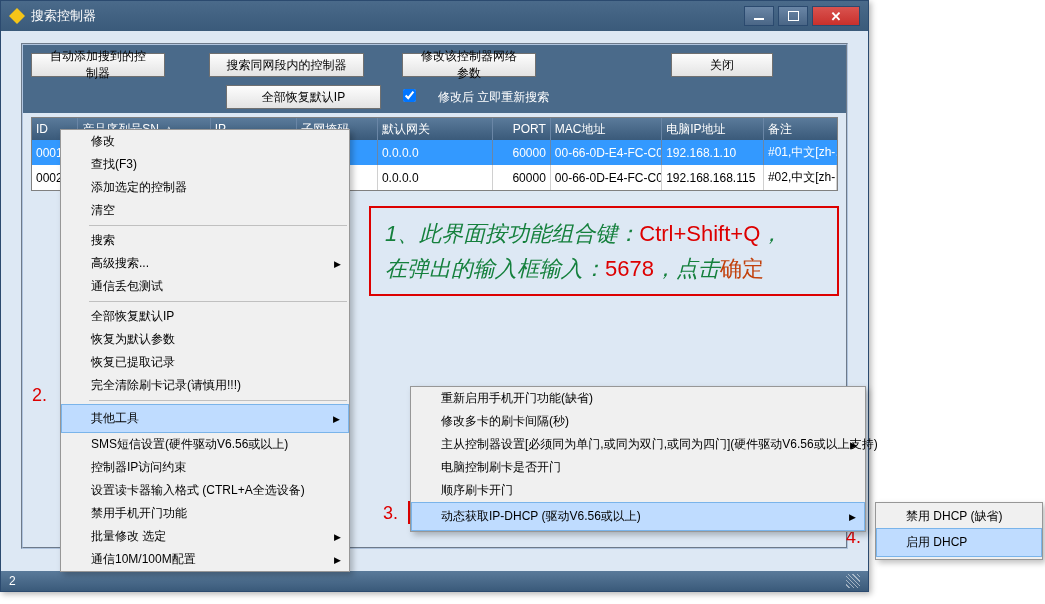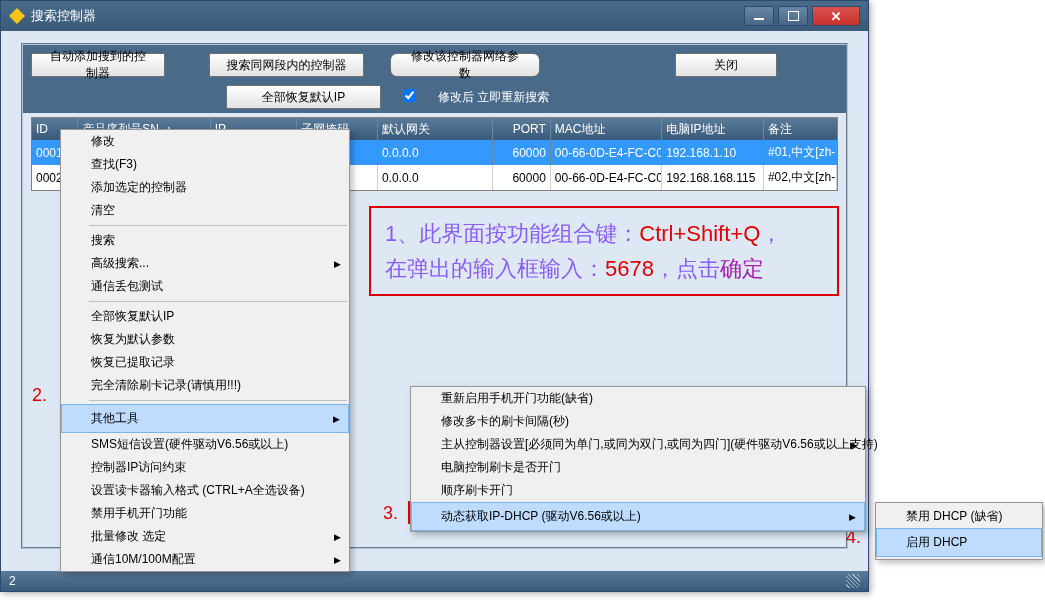--- a/index.html
+++ b/index.html
@@ -17,21 +17,21 @@
 .win-btn.min::before { content: ""; width: 10px; height: 2px; background: #fff; margin-top: 6px; }
 .win-btn.max::before { content: ""; width: 9px; height: 8px; border: 1px solid #fff; }
 
 .content { padding: 12px 20px; }
 
 .btn-row { display: flex; gap: 14px; align-items: center; margin-bottom: 8px; }
 .btn-row.row2 { margin-left: 195px; gap: 22px; }
 .std-btn { height: 24px; padding: 0 16px; background: linear-gradient(#fdfdfd, #e3e3e3); border: 1px solid #707070; font-size: 12px; cursor: pointer; display: flex; align-items: center; }
 .std-btn.b1 { width: 134px; justify-content: center; }
 .std-btn.b2 { width: 155px; justify-content: center; }
-.std-btn.b3 { width: 150px; justify-content: center; margin-left: 12px; border-radius: 7px; }
+.std-btn.b3 { width: 134px; justify-content: center; margin-left: 24px; }
 .std-btn.b4 { width: 102px; justify-content: center; margin-left: 121px; }
 .std-btn.b5 { width: 155px; justify-content: center; }
 .checkbox-row { display: flex; align-items: flex-start; gap: 22px; font-size: 12px; color: #fff; }
 .checkbox-row input { width: 13px; height: 13px; }
 
 
 .grid { margin-top: 6px; border: 1px solid #808080; background: #fff; position: relative; }
 .grid-head { display: flex; background: linear-gradient(#5a7a9a, #3a5a7a); color: #fff; font-size: 12px; height: 22px; }
 .grid-head .col, .grid-row .col { border-right: 1px solid #6a86a6; display: flex; align-items: center; padding: 0 4px; overflow: hidden; white-space: nowrap; }
 .grid-head .col.sortable::after { content: "△"; margin-left: 6px; font-size: 10px; }
@@ -58,22 +58,22 @@
 
 .ctx-menu { left: 60px; top: 129px; width: 290px; }
 .submenu.s1 { left: 410px; top: 386px; width: 456px; }
 .submenu.s2 { left: 875px; top: 502px; width: 168px; padding: 2px 0; }
 
 
 .anno-box { position: absolute; border: 2px solid #d00; }
 .anno-text { position: absolute; color: #d00; font-size: 18px; font-weight: normal; }
 .anno-instruction { position: absolute; border: 2px solid #d00; background: rgba(255,255,255,0); font-size: 22px; padding: 8px 14px; line-height: 1.6; }
 .anno-instruction .code { color: #d00; }
-.anno-instruction .ok { color: #a21caf; }
-.anno-instruction span.black { color: #8b5cf6; }
+.anno-instruction .ok { color: #c2410c; }
+.anno-instruction span.black { color: #15803d; font-style: italic; }
 
 .statusbar { position: absolute; bottom: 0; left: 0; right: 0; height: 20px; background: linear-gradient(#5a7a9a, #3a5a7a); color: #fff; font-size: 12px; padding: 0 8px; display: flex; align-items: center; }
 .statusbar .grip { margin-left: auto; width: 14px; height: 14px; background: repeating-linear-gradient(45deg, transparent 0 2px, rgba(255,255,255,0.5) 2px 3px); }
 
 .inner-panel { border: 2px groove #b0c4de; height: 506px; padding: 8px 8px; position: relative; background: linear-gradient(#4a6a8a 0, #4a6a8a 68px, #dde8f4 68px); }
 </style>
 </head>
 <body>
 
 <div class="window">

